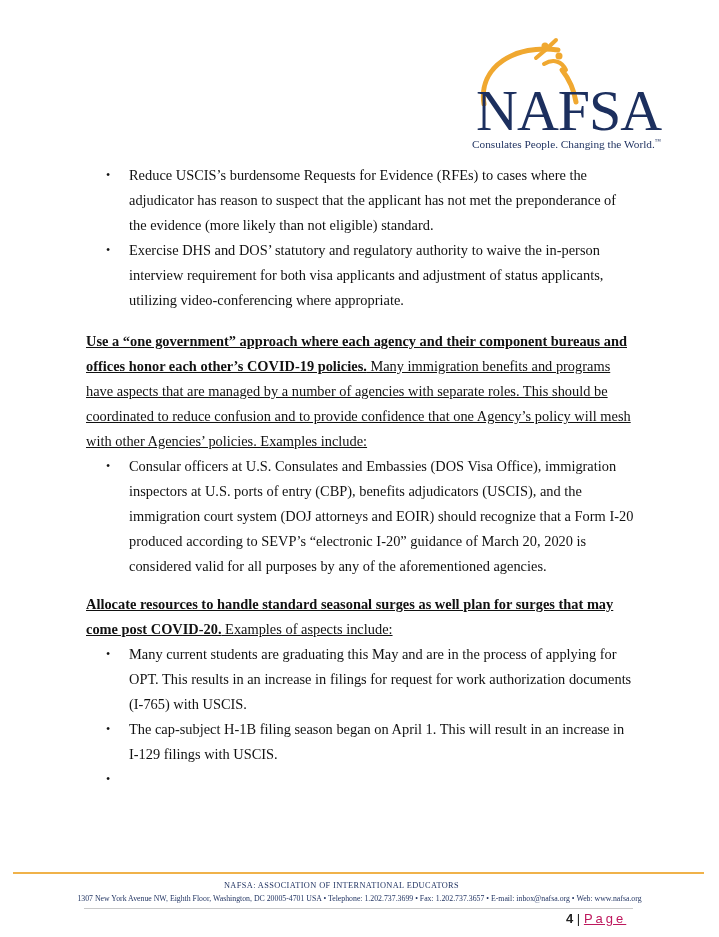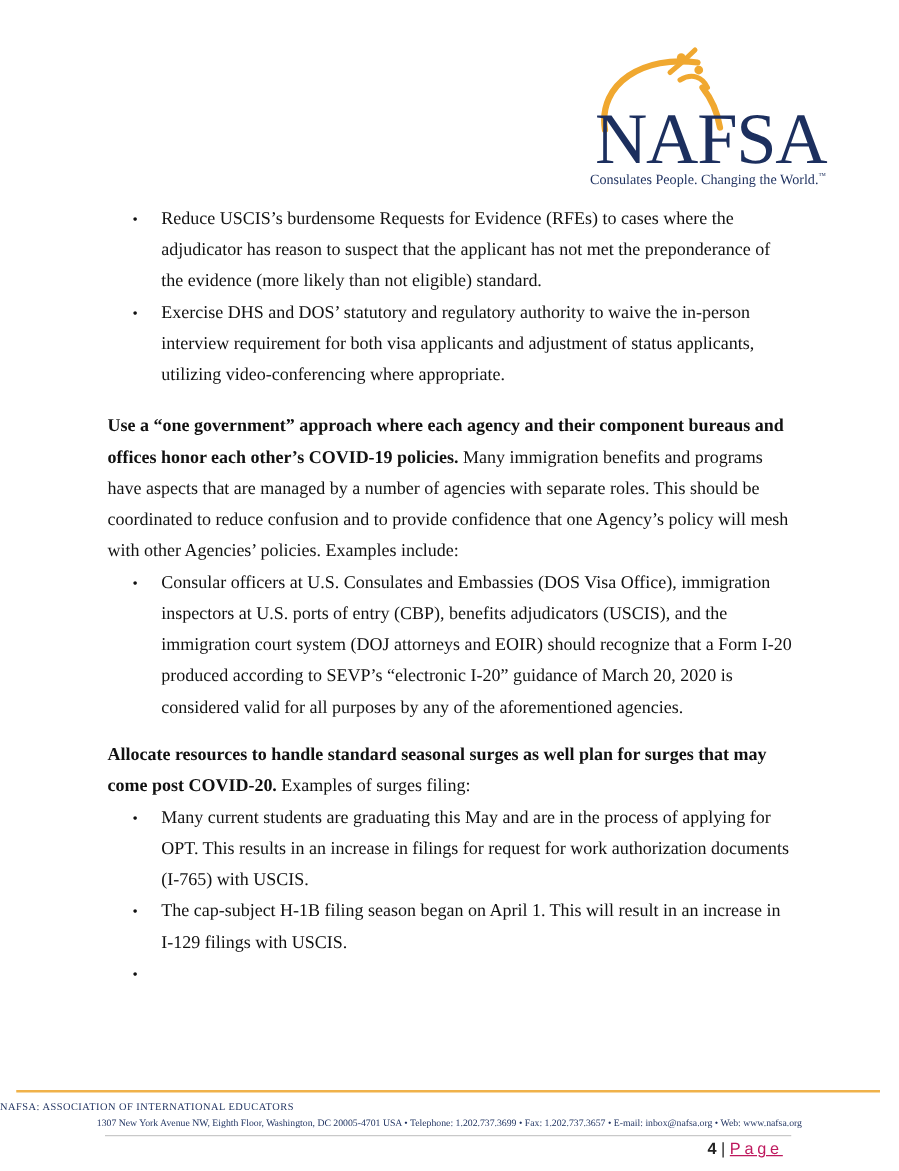--- a/index.html
+++ b/index.html
@@ -6,25 +6,25 @@
   body { width: 719px; height: 937px; position: relative; overflow: hidden; font-family: "Liberation Serif", serif; color: #111; }
   .logo { position: absolute; left: 466px; top: 36px; width: 220px; height: 116px; }
   .logo svg { position: absolute; left: 0; top: 0; }
   .logo-word { position: absolute; left: 10px; top: 46px; font-family: "Liberation Serif", serif; font-size: 58px; font-weight: normal; color: #1c2f5e; letter-spacing: -1px; line-height: 1; }
   .logo-tag { position: absolute; left: 6px; top: 102px; font-family: "Liberation Serif", serif; font-size: 11.3px; color: #1c2f5e; white-space: nowrap; }
   .logo-tag sup { font-size: 6px; }
   .content { position: absolute; left: 86px; top: 163px; width: 550px; font-size: 14.4px; line-height: 25px; }
   ul { list-style: none; margin: 0; padding: 0; }
   li { position: relative; padding-left: 43px; }
   li .bullet { position: absolute; left: 20px; top: 0; font-size: 12px; }
-  p { margin: 0; }
+  p { margin: 0; text-decoration: underline; }
   .gap { height: 13px; }
   .gap2 { height: 16px; }
   .footer-rule { position: absolute; left: 13px; top: 872px; width: 691px; height: 1.5px; background: #f0b24a; }
-  .footer-org { position: absolute; left: 0; width: 683px; top: 881px; font-size: 8.3px; color: #1c2f5e; letter-spacing: 0.4px; }
+  .footer-org { position: absolute; left: 0; width: 683px; top: 881px; text-align: center; font-size: 8.3px; color: #1c2f5e; letter-spacing: 0.4px; }
   .footer-addr { position: absolute; left: 0; width: 719px; top: 894px; text-align: center; font-size: 7.8px; color: #1c2f5e; white-space: nowrap; }
   .footer-thin { position: absolute; left: 84px; top: 908px; width: 549px; height: 1px; background: #c9c9c9; }
   .page-num { position: absolute; left: 566px; top: 911px; font-family: "Liberation Sans", sans-serif; font-size: 13px; color: #222; }
   .page-num .num { font-weight: bold; }
   .page-num .lbl { color: #be185d; letter-spacing: 3px; text-decoration: underline; }
 </style>
 </head>
 <body>
 
 <div class="logo">
@@ -44,21 +44,21 @@
   <ul>
     <li><span class="bullet">•</span><span>Reduce USCIS’s burdensome Requests for Evidence (RFEs) to cases where the adjudicator has reason to suspect that the applicant has not met the preponderance of the evidence (more likely than not eligible) standard.</span></li>
     <li><span class="bullet">•</span><span>Exercise DHS and DOS’ statutory and regulatory authority to waive the in-person interview requirement for both visa applicants and adjustment of status applicants, utilizing video-conferencing where appropriate.</span></li>
   </ul>
   <div class="gap2"></div>
   <p><b>Use a “one government” approach where each agency and their component bureaus and offices honor each other’s COVID-19 policies.</b><span> Many immigration benefits and programs have aspects that are managed by a number of agencies with separate roles. This should be coordinated to reduce confusion and to provide confidence that one Agency’s policy will mesh with other Agencies’ policies. Examples include:</span></p>
   <ul>
     <li><span class="bullet">•</span><span>Consular officers at U.S. Consulates and Embassies (DOS Visa Office), immigration inspectors at U.S. ports of entry (CBP), benefits adjudicators (USCIS), and the immigration court system (DOJ attorneys and EOIR) should recognize that a Form I-20 produced according to SEVP’s “electronic I-20” guidance of March 20, 2020 is considered valid for all purposes by any of the aforementioned agencies.</span></li>
   </ul>
   <div class="gap"></div>
-  <p><b>Allocate resources to handle standard seasonal surges as well plan for surges that may come post COVID-20.</b><span> Examples of surges filing:</span></p>
+  <p><b>Allocate resources to handle standard seasonal surges as well plan for surges that may come post COVID-20.</b><span> Examples of aspects include:</span></p>
   <ul>
     <li><span class="bullet">•</span><span>Many current students are graduating this May and are in the process of applying for OPT. This results in an increase in filings for request for work authorization documents (I-765) with USCIS.</span></li>
     <li><span class="bullet">•</span><span>The cap-subject H-1B filing season began on April 1. This will result in an increase in I-129 filings with USCIS.</span></li>
     <li><span class="bullet">•</span></li>
   </ul>
 </div>
 
 <div class="footer-rule"></div>
 <div class="footer-org">NAFSA: ASSOCIATION OF INTERNATIONAL EDUCATORS</div>
 <div class="footer-addr">1307 New York Avenue NW, Eighth Floor, Washington, DC 20005-4701 USA • Telephone: 1.202.737.3699 • Fax: 1.202.737.3657 • E-mail: inbox@nafsa.org • Web: www.nafsa.org</div>

